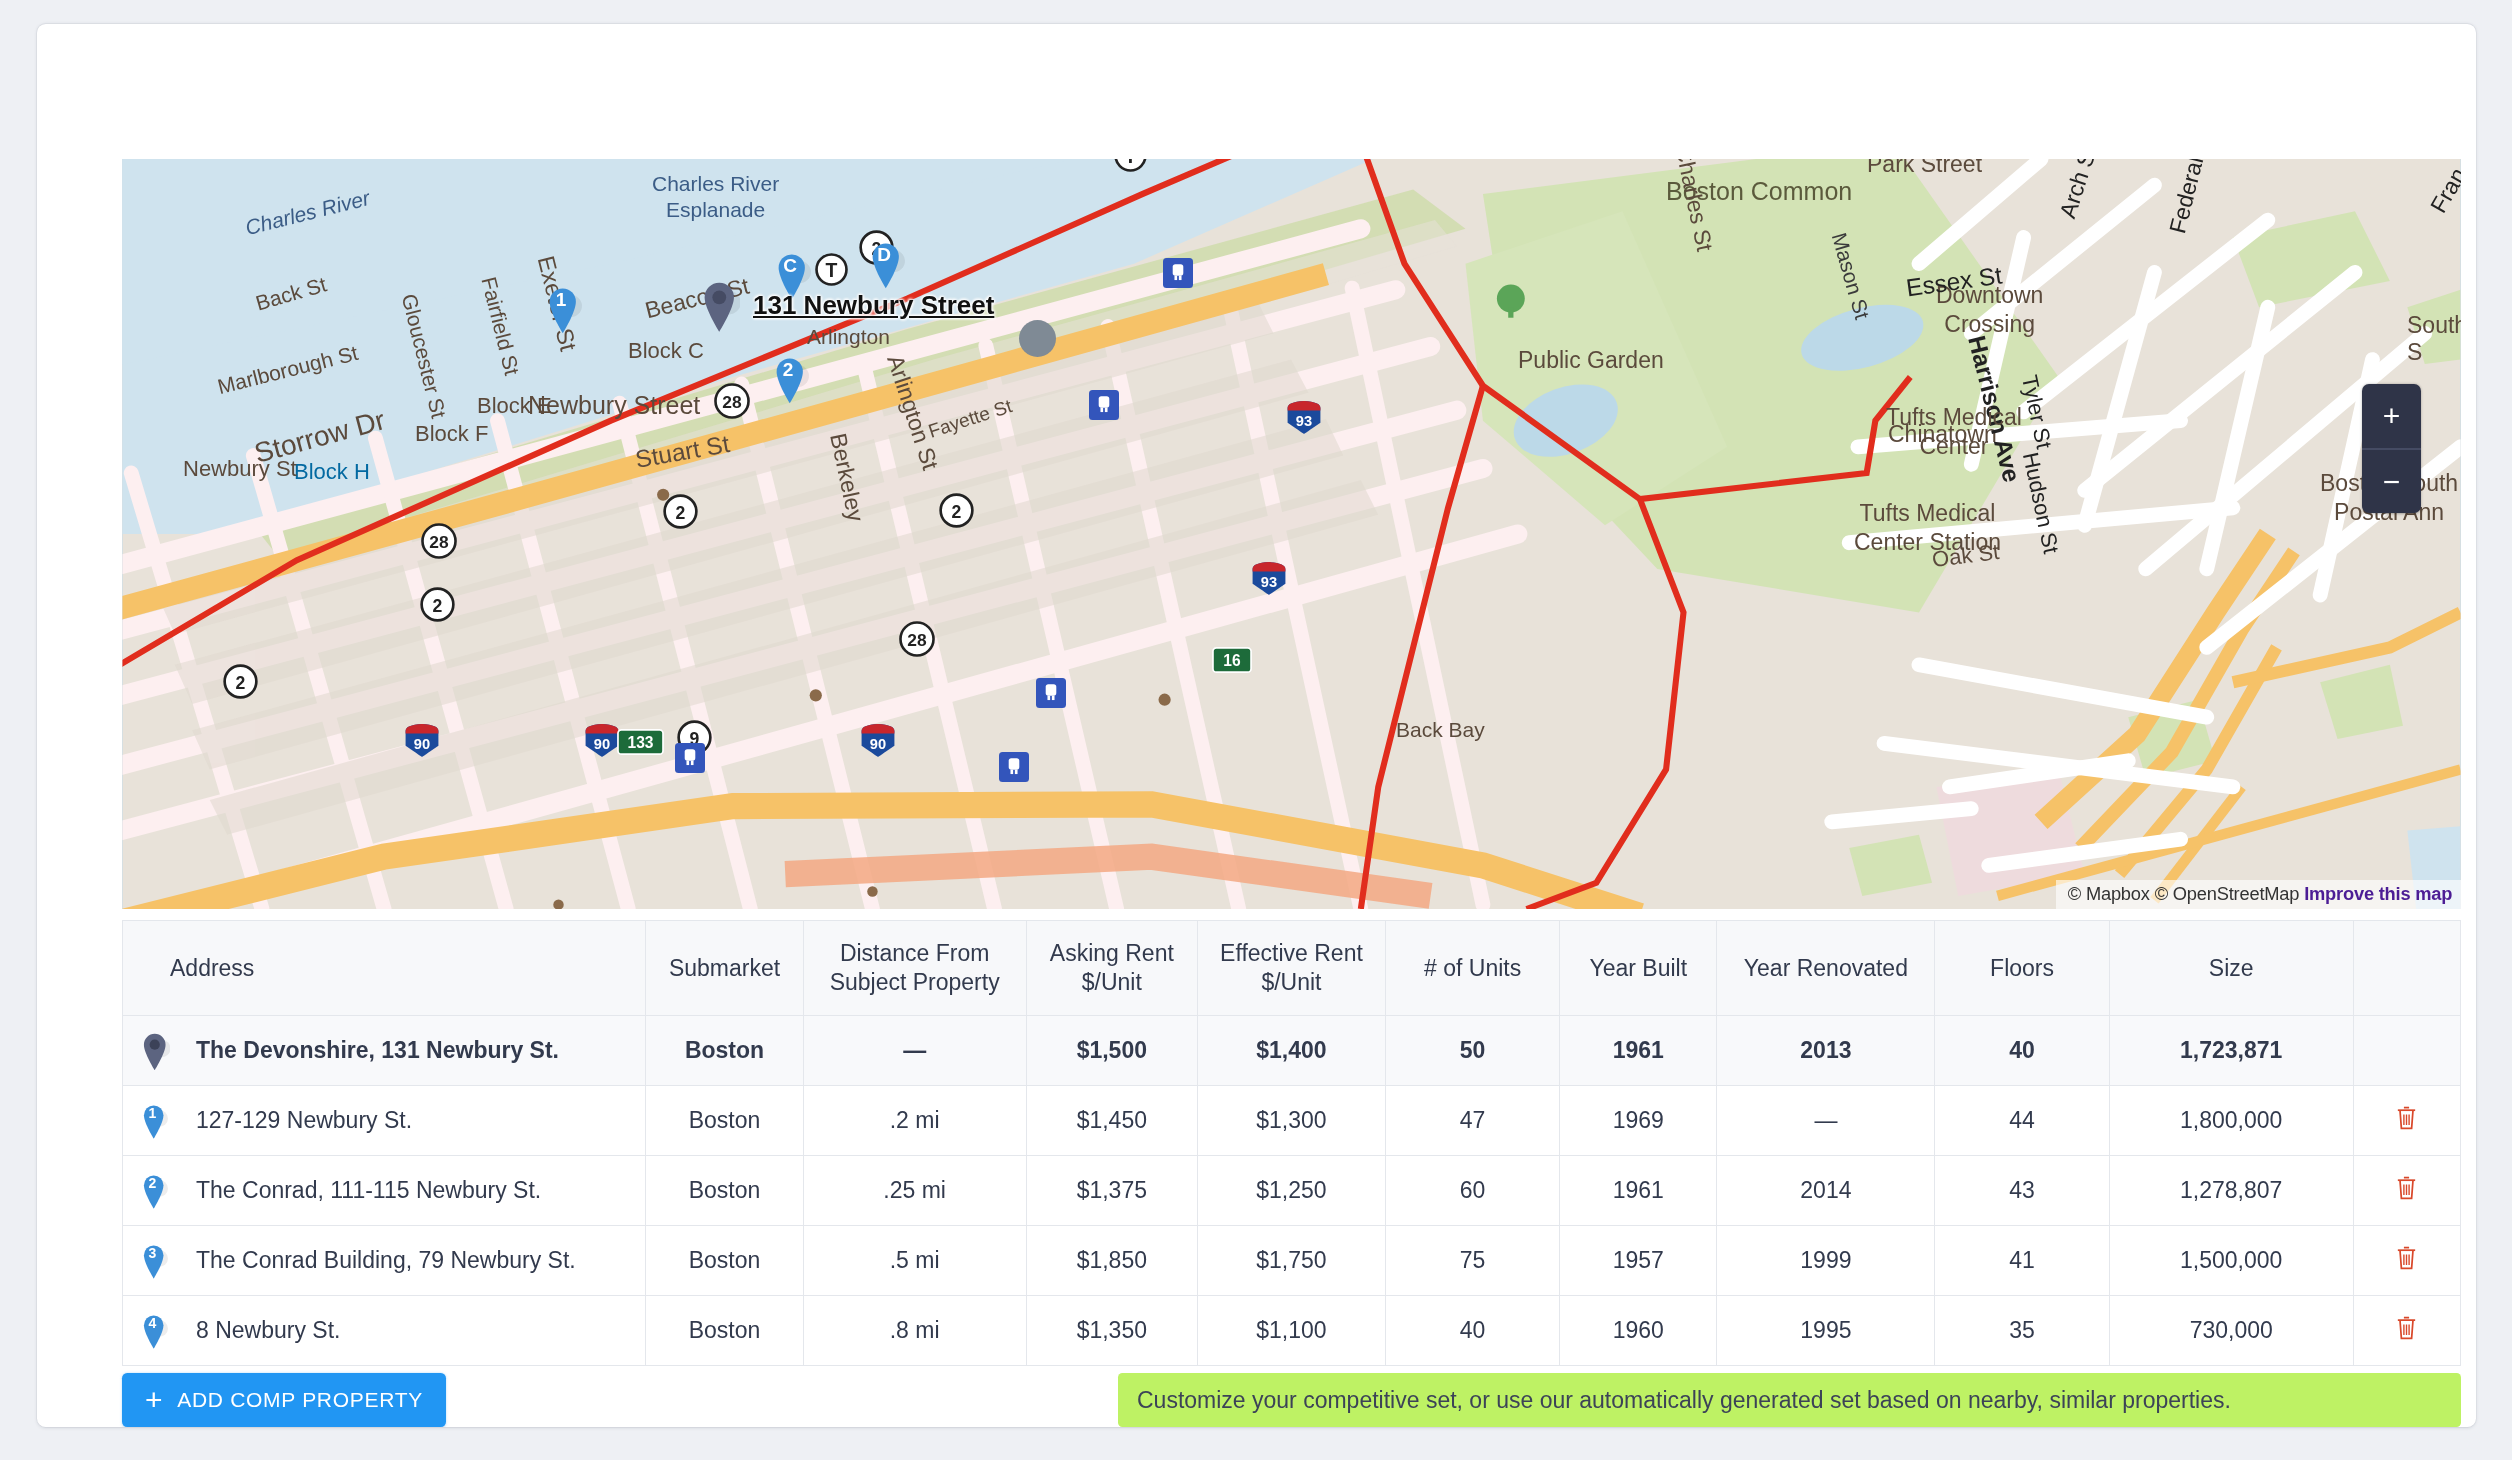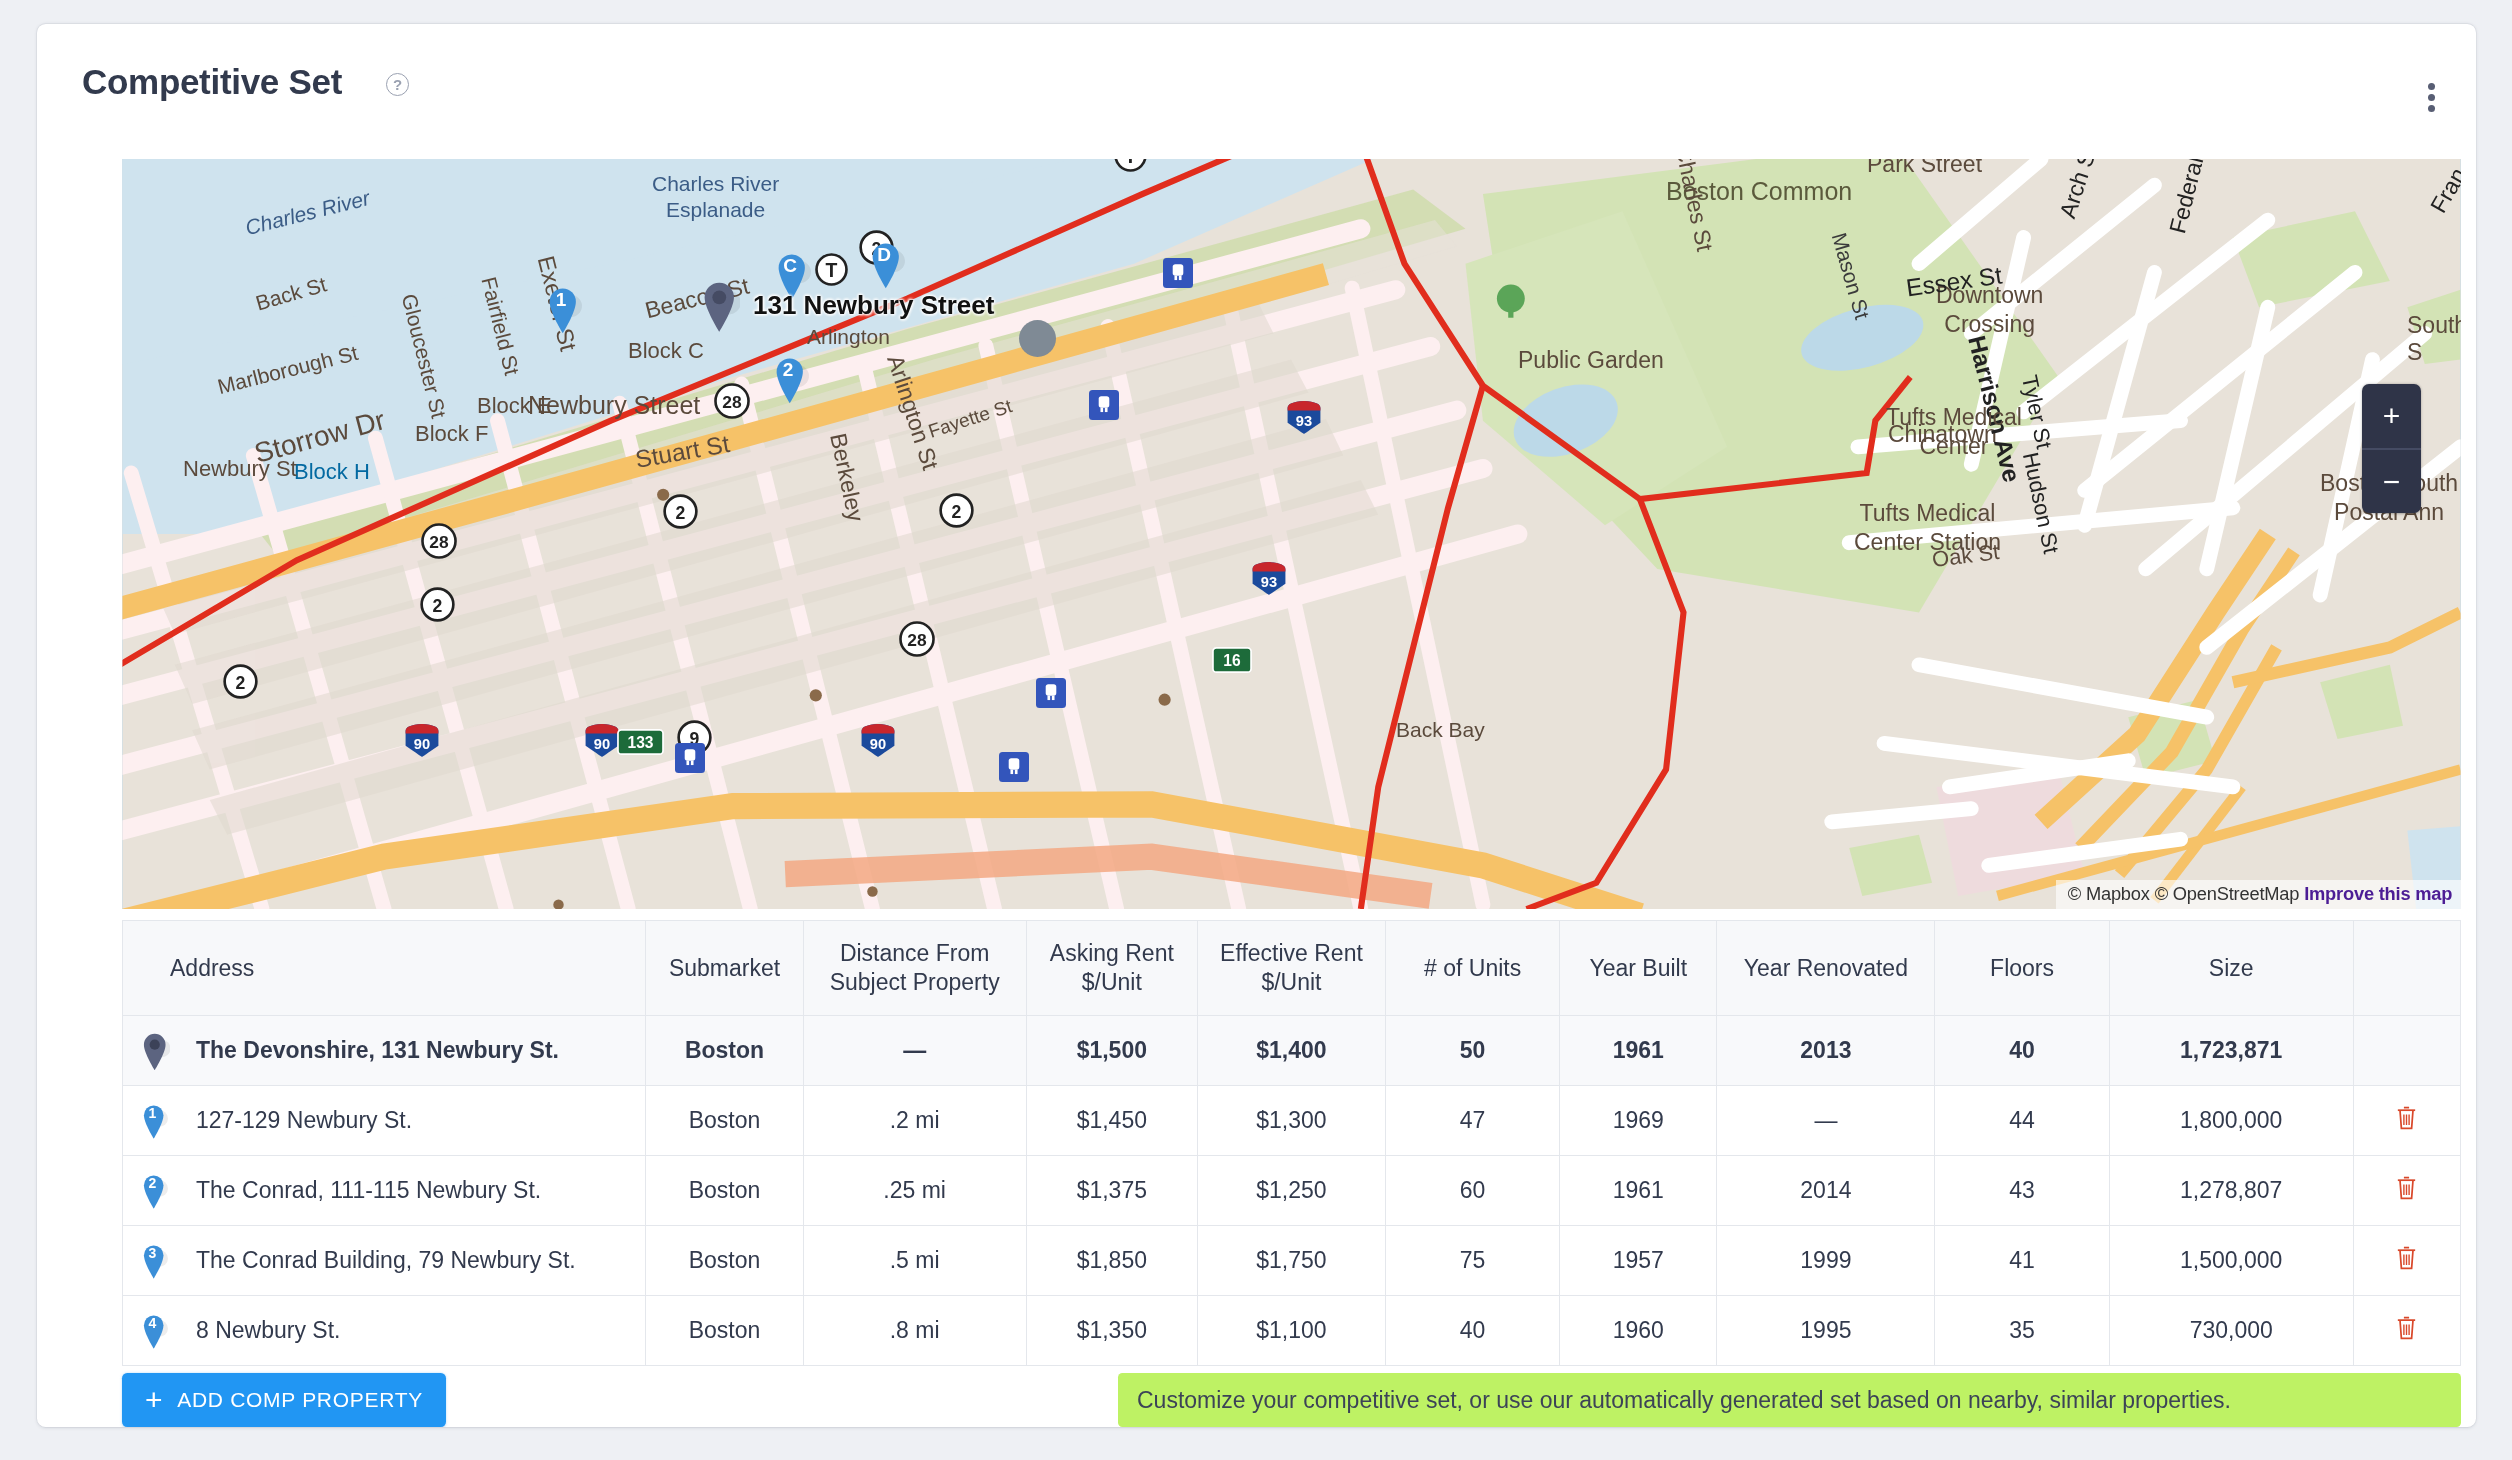--- a/index.html
+++ b/index.html
@@ -164,29 +164,20 @@
     display: flex; align-items: center; padding: 0 19px;
     font-size: 23px; color: #3c4357;
   }
 </style>
 </head>
 <body>
 
 <div id="root">
   <div class="card">
 
-    <div class="card-header">
-      <div class="card-title">Competitive Set</div>
-      <div class="help-icon">?</div>
-      <div class="kebab">
-        <i></i>
-          <i></i>
-          <i></i>
-      </div>
-    </div>
 
     <div class="map-wrap">
       <svg class="map-svg" width="2339" height="750" viewBox="0 0 2681 860">
         <defs>
           <clipPath id="mapclip">
               <rect x="0" y="0" width="2681" height="860"></rect>
             </clipPath>
         </defs>
         <g clip-path="url(#mapclip)">
 
@@ -535,21 +526,21 @@
         </svg>
         <span class="lbl" style="left:-3.5px;">D</span>
       </div>
       <div class="pin" style="left:580px;top:120px;">
         <svg width="38" height="54" viewBox="0 0 44 62">
           <ellipse cx="30" cy="27" rx="15" ry="14" fill="#000" opacity=".07"></ellipse>
           <path d="M20 61 C20 61 3 34 3 21 A17 17 0 0 1 37 21 C37 34 20 61 20 61 Z" fill="#5c6480"></path>
           <circle cx="20" cy="21" r="8" fill="#454b63"></circle>
         </svg>
       </div>
-      <div class="subject-label" style="left:631px;top:131px;">131 Newbury Street</div>
+      <div class="subject-label" style="left:631px;top:131px;text-decoration:underline;">131 Newbury Street</div>
 
       <div class="map-zoom">
         <button>+</button>
         <div class="sep"></div>
         <button>−</button>
       </div>
 
       <div class="map-attrib">
         <span>© Mapbox</span>
         <span>© OpenStreetMap</span>

